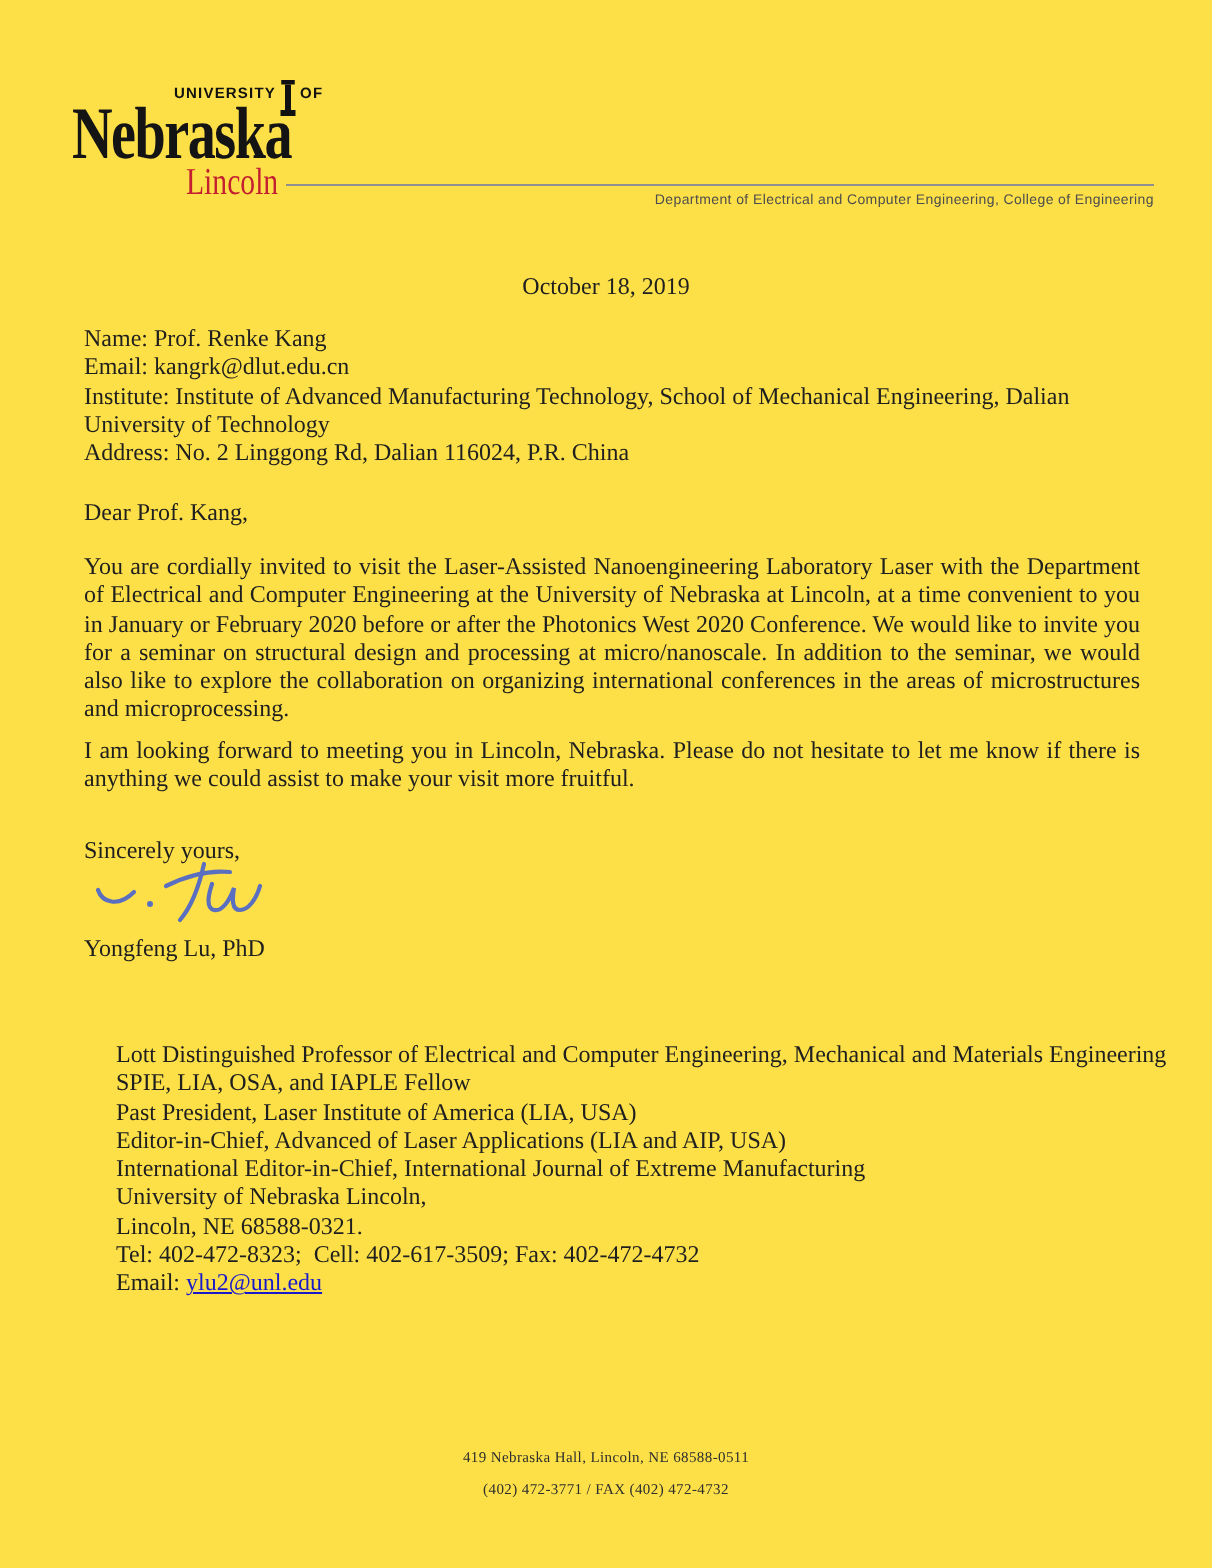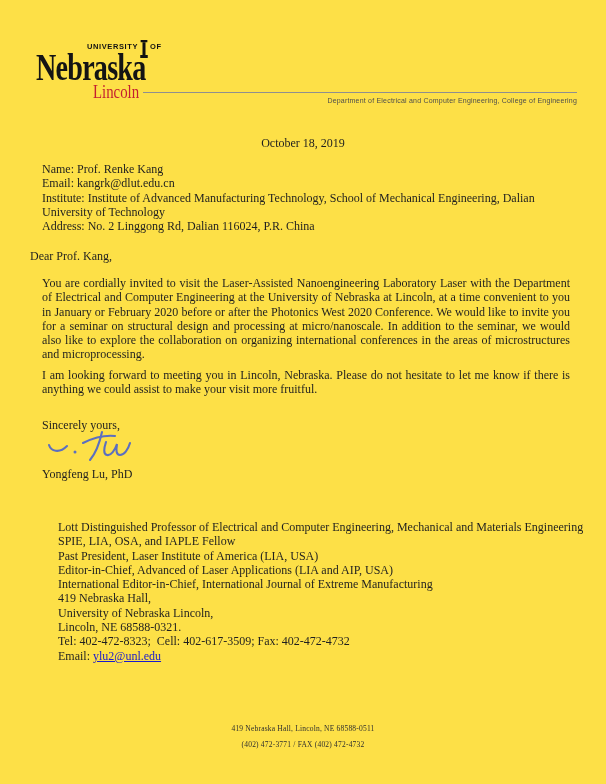--- a/index.html
+++ b/index.html
@@ -39,21 +39,21 @@
   }
   .dept-line{
     position:absolute;top:97px;right:29px;
     font-family:"Liberation Sans",sans-serif;
     font-size:7px;color:#4d4d4d;letter-spacing:.2px;
   }
   
   .txt{font-size:12px;line-height:14.3px;}
   .date-line{position:absolute;top:136px;left:0;width:606px;text-align:center;}
   .recipient{position:absolute;top:162px;left:42px;width:528px;}
-  .salutation{position:absolute;top:249px;left:30px;text-align:right;}
+  .salutation{position:absolute;top:249px;left:42px;text-align:right;}
   .para-1{position:absolute;top:276px;left:42px;width:528px;text-align:justify;}
   .para-2{position:absolute;top:368px;left:42px;width:528px;text-align:justify;}
   .closing{position:absolute;top:418px;left:42px;}
   .signature-wrap{position:absolute;top:429px;left:45px;}
   .signer-name{position:absolute;top:467px;left:42px;}
   .sig-block{position:absolute;top:476px;left:58px;width:528px;text-align:justify;margin-top:44px;}
   .email-link{color:#1a1acd;text-decoration:underline;cursor:pointer;}
   
   .footer{
     position:absolute;top:721px;left:0;width:606px;text-align:center;
@@ -109,21 +109,20 @@
     </svg>
   </div>
 
   <div class="signer-name txt">Yongfeng Lu, PhD</div>
   <div class="sig-block txt">
     <div>Lott Distinguished Professor of Electrical and Computer Engineering, Mechanical and Materials Engineering</div>
     <div>SPIE, LIA, OSA, and IAPLE Fellow</div>
     <div>Past President, Laser Institute of America (LIA, USA)</div>
     <div>Editor-in-Chief, Advanced of Laser Applications (LIA and AIP, USA)</div>
     <div>International Editor-in-Chief, International Journal of Extreme Manufacturing</div>
-    <div>419 Nebraska Hall,</div>
     <div>University of Nebraska Lincoln,</div>
     <div>Lincoln, NE 68588-0321.</div>
     <div>Tel: 402-472-8323; &nbsp;Cell: 402-617-3509; Fax: 402-472-4732</div>
     <div><span>Email: </span><a class="email-link">ylu2@unl.edu</a></div>
   </div>
 
   <div class="footer">
     <div>419 Nebraska Hall, Lincoln, NE 68588-0511</div>
     <div>(402) 472-3771 / FAX (402) 472-4732</div>
   </div>

